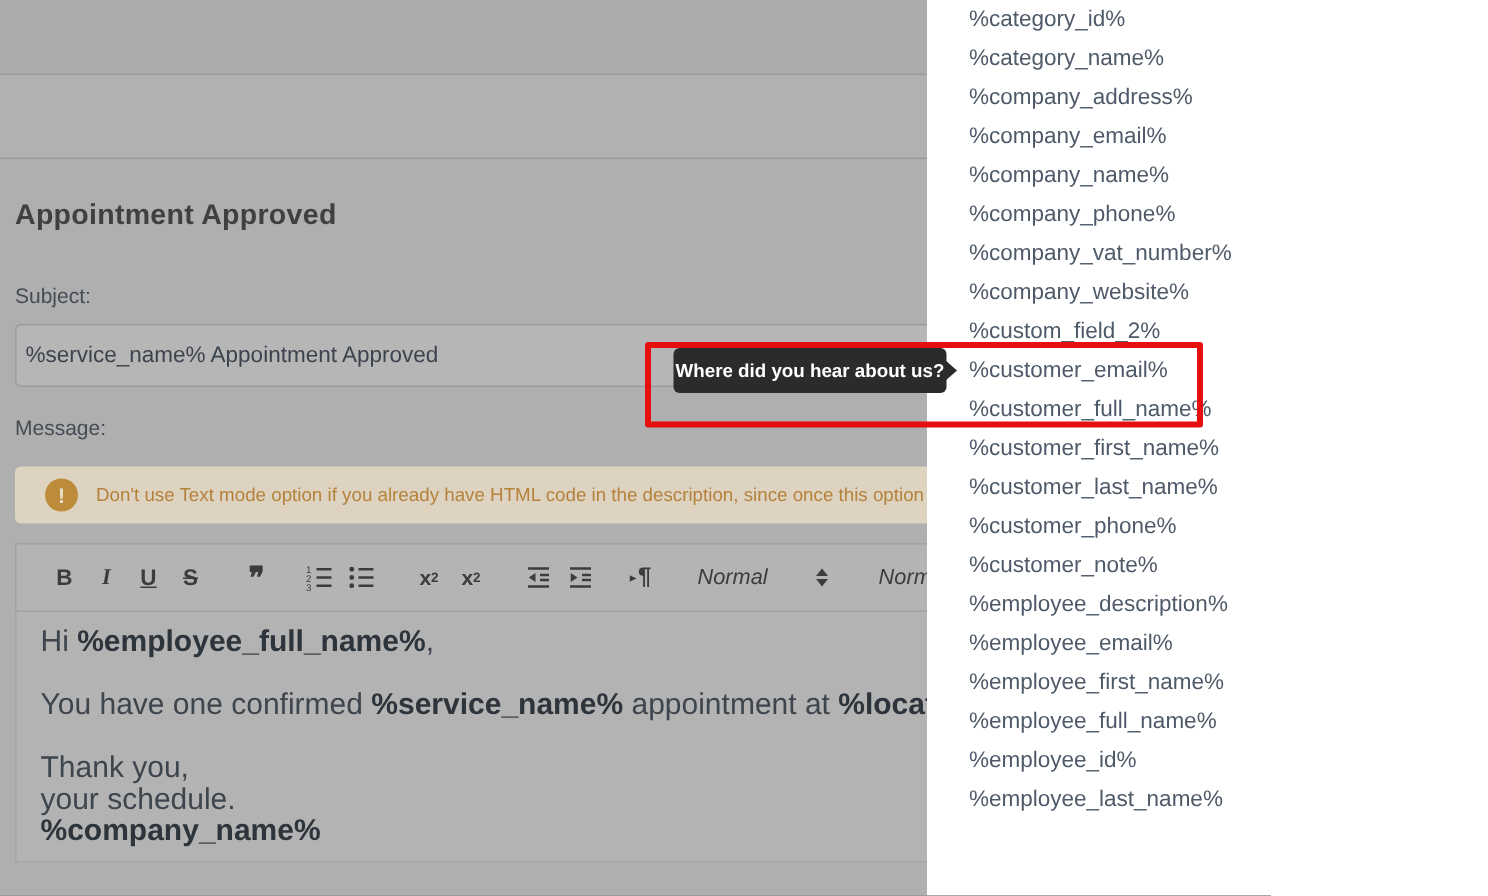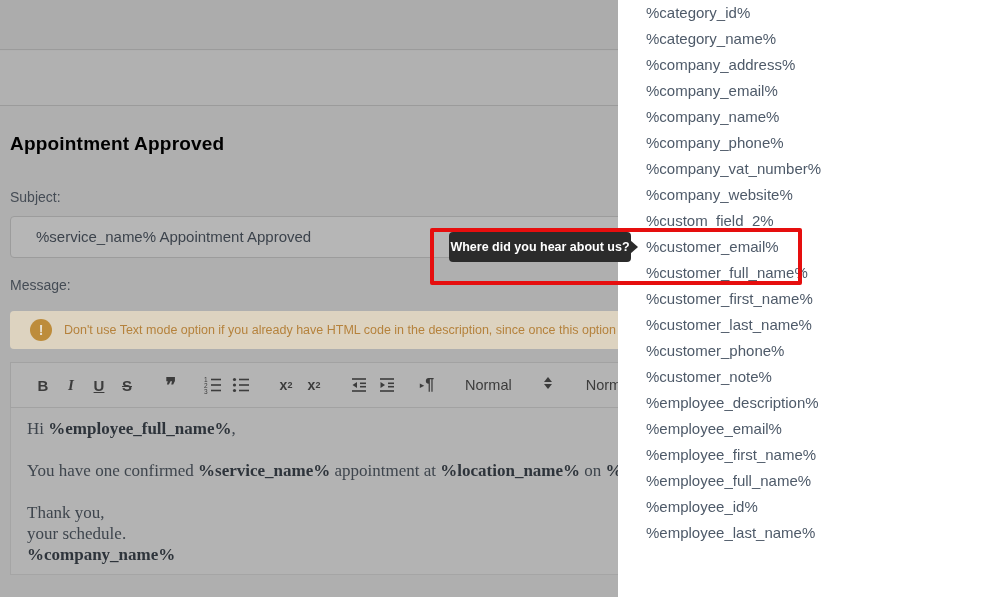--- a/index.html
+++ b/index.html
@@ -7,27 +7,27 @@
   body { font-family:"Liberation Sans", sans-serif; }
   .screen { position:relative; width:992px; height:597px; overflow:hidden;
             background:#afafaf; }
 
   
   .band-top { position:absolute; left:0; top:0; width:992px; height:50px;
               background:#acacac; border-bottom:1px solid #9b9b9b; }
   .band-second { position:absolute; left:0; top:51px; width:992px; height:55px;
               background:#b1b1b1; border-bottom:1px solid #9b9b9b; }
   .page-title { position:absolute; left:10px; top:133px; font-size:19px;
-              font-weight:600; color:#000000; letter-spacing:.2px; }
+              font-weight:600; color:#404040; letter-spacing:.2px; }
   .field-label { position:absolute; left:10px; font-size:14px; color:#454c55; }
   .lbl-subject { top:189px;text-align:center; }
   .lbl-message { top:277px; }
   .subject-input { position:absolute; left:10px; top:216px; width:780px; height:42px;
               background:#b6b6b6; border:1px solid #9c9c9c; border-radius:4px;
-              font-size:15px; color:#3c434c; line-height:40px; padding:0 25px;
+              font-size:15px; color:#3c434c; line-height:40px; padding:0 6px;
               white-space:nowrap; overflow:hidden; }
   .warning { position:absolute; left:10px; top:311px; width:780px; height:38px;
               background:#ddd3c0; border-radius:4px; display:flex; align-items:center;
               overflow:hidden; white-space:nowrap; }
   .warning .excl { flex:0 0 auto; width:22px; height:22px; margin-left:20px;
               border-radius:50%; background:#bd8c3b; color:#e9e2d4; font-weight:bold;
               font-size:14px; text-align:center; line-height:22px; }
   .warning .wtext { margin-left:12px; font-size:12.5px; color:#b5823c; }
 
   
@@ -40,40 +40,40 @@
   .t-bold { font-weight:700; }
   .t-italic { font-style:italic; font-family:"Liberation Serif", serif; font-weight:600; }
   .t-underline { text-decoration:underline; font-weight:600; }
   .t-strike { text-decoration:line-through; font-weight:600; }
   .t-quote { font-size:20px; font-weight:700; margin-left:16px; }
   .m14 { margin-left:14px; } .m17 { margin-left:17px; } .m12 { margin-left:12px; }
   .subsup { font-size:14px; font-weight:600; }
   .subsup sub, .subsup sup { font-size:9px; }
   .dir-icon .tri { font-size:9px; margin-right:1px; }
   .dir-icon .pil { font-size:16px; font-weight:600; }
-  .picker { display:flex; margin-left:24px; flex:0 0 auto;
-              cursor:pointer; color:#3c3c3c; }
+  .picker { display:flex; align-items:center; margin-left:24px; flex:0 0 auto;
+              cursor:pointer; color:#3c3c3c;font-style:italic; }
   .picker .plabel { font-size:14.5px; }
   .updown { display:inline-flex; flex-direction:column; align-items:center;
               margin-left:32px; }
   .updown .up { width:0; height:0; border-left:4px solid transparent;
               border-right:4px solid transparent; border-bottom:5px solid #3c3c3c;
               margin-bottom:2px; }
   .updown .down { width:0; height:0; border-left:4px solid transparent;
               border-right:4px solid transparent; border-top:5px solid #3c3c3c; }
   .picker2 { margin-left:34px; }
   svg.tico { display:block; }
   svg.tico path, svg.tico line { stroke:#3c3c3c; stroke-width:1.6; fill:none; }
   svg.tico .fil { fill:#3c3c3c; stroke:none; }
   svg.tico text { fill:#3c3c3c; font-size:6.5px; font-family:"Liberation Sans",sans-serif; }
 
   .ql-editor { position:absolute; left:10px; top:408px; width:780px; height:167px;
               background:#b3b3b3; border:1px solid #a5a5a5; border-top:none;
               padding:10px 0 0 16px; overflow:hidden; }
-  .ed-line { font-size:17px; color:#3e454d; line-height:21px; white-space:nowrap;font-family:Liberation Serif, serif; }
+  .ed-line { font-size:20px; color:#3e454d; line-height:21px; white-space:nowrap; }
   .ed-line.gap { margin-top:21px; }
   .ed-line .b { font-weight:700; color:#2e343b; }
 
   
   .ph-panel { position:absolute; left:618px; top:0; width:374px; height:597px;
               background:#ffffff; z-index:5; overflow:hidden; }
   .ph-item { height:26px; line-height:26px; padding-left:28px; font-size:15px;
               color:#4e5a69; cursor:pointer; white-space:nowrap; }
 
   

